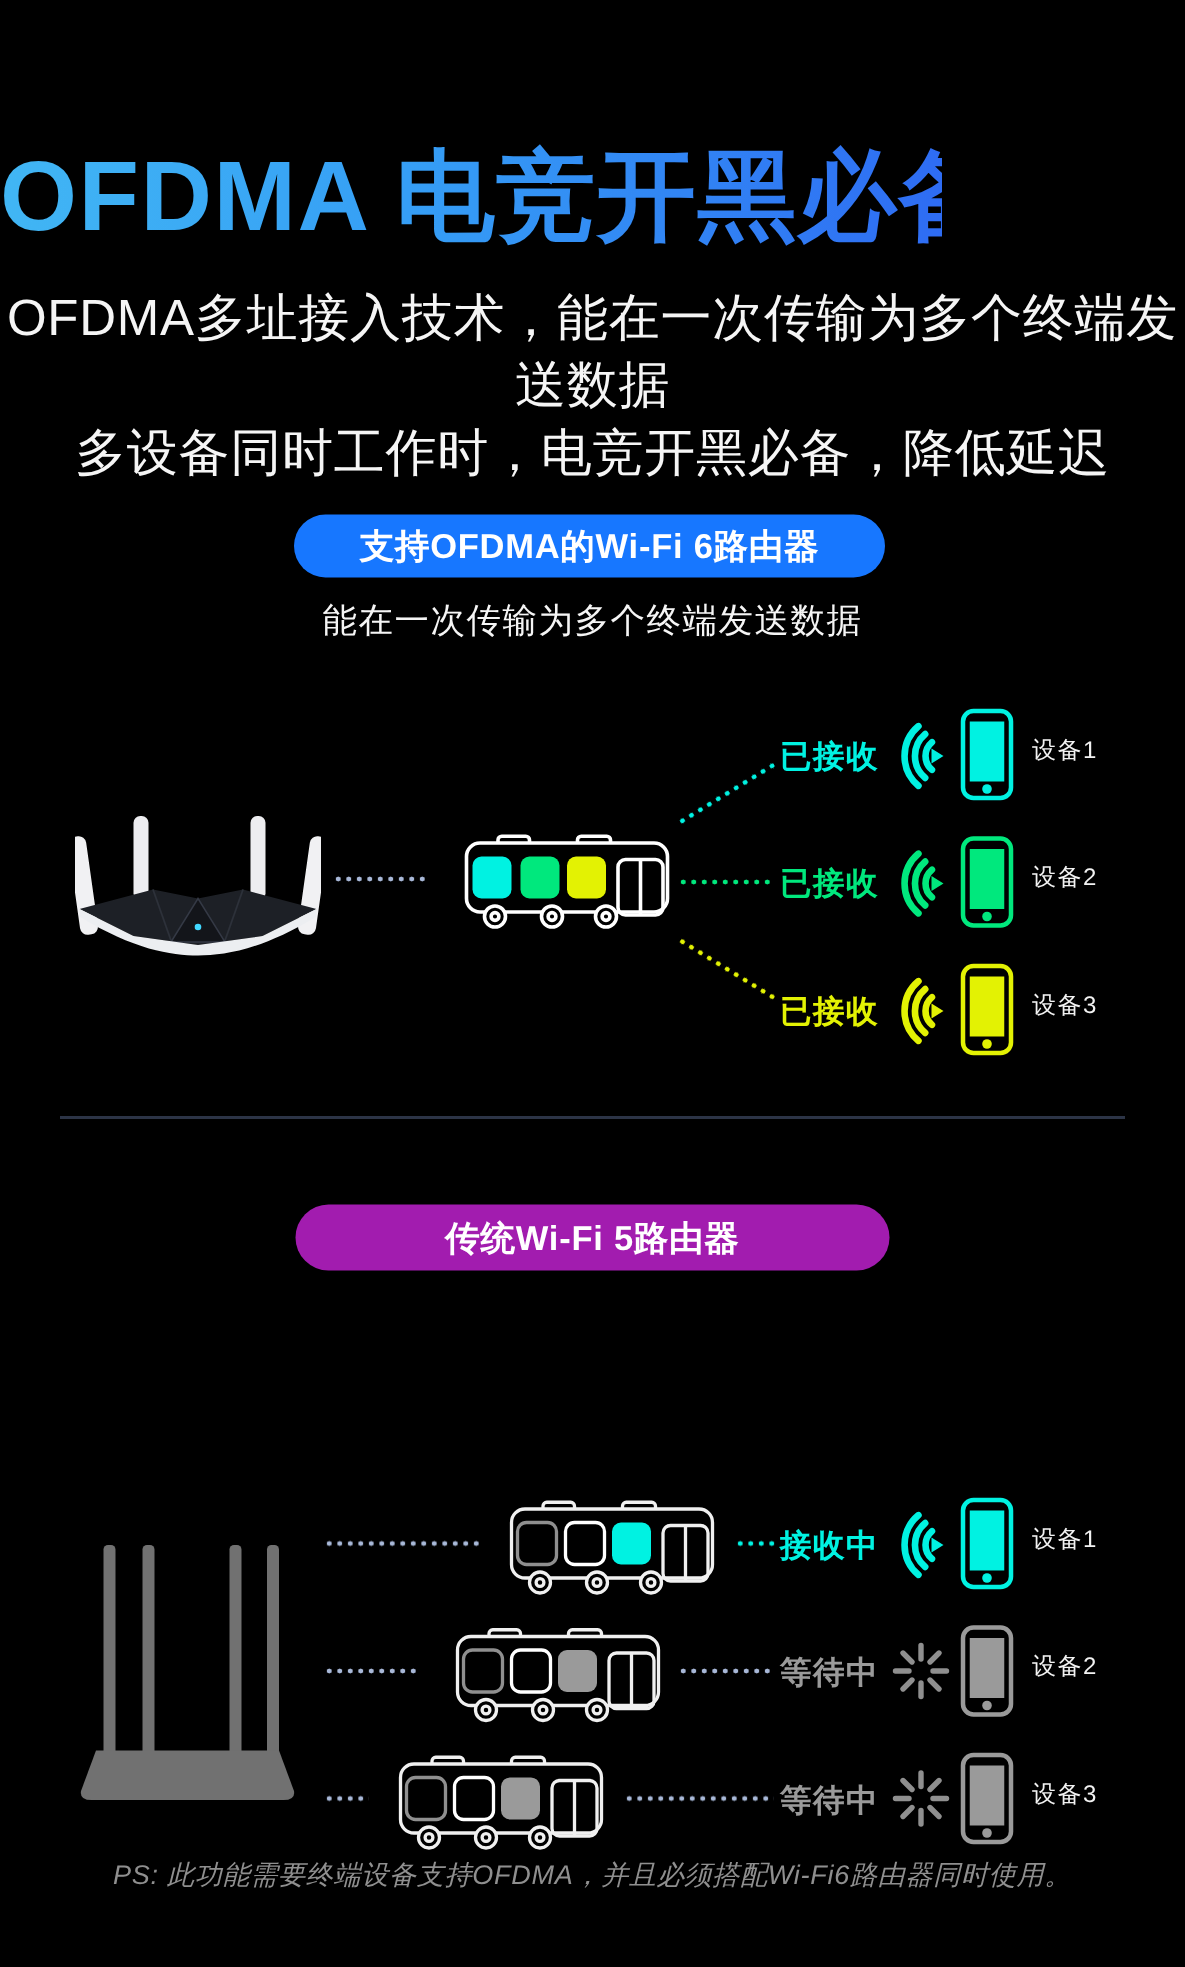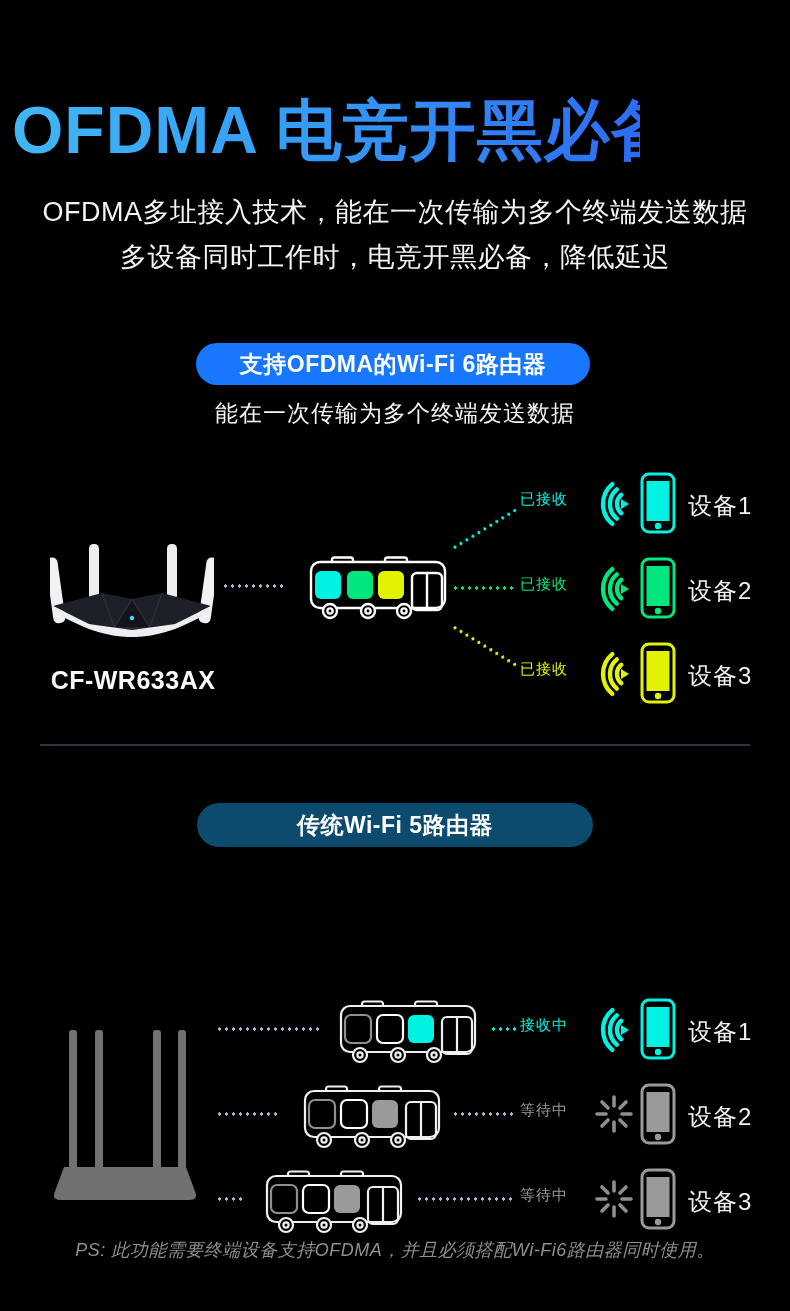--- a/index.html
+++ b/index.html
@@ -8,54 +8,53 @@
     font-family:"Liberation Sans","DejaVu Sans",sans-serif;overflow:hidden;
   }
   .abs{position:absolute;}
   
   .title{
     left:0;top:86px;width:628px;text-align:center;
     font-size:66px;font-weight:bold;letter-spacing:1px;
     background:linear-gradient(90deg,#41b6f4 0%,#359df5 45%,#2e6cf3 100%);
     -webkit-background-clip:text;background-clip:text;color:transparent;
     white-space:nowrap;
-    margin-left:12px;
   }
   .intro{
     left:0;top:190px;width:790px;text-align:center;
-    font-size:27px;line-height:45px;color:#f5f5f5;letter-spacing:0.5px;
+    font-size:34px;line-height:45px;color:#f5f5f5;letter-spacing:0.5px;
   }
   
   .badge{
     border-radius:22px;text-align:center;color:#fff;font-weight:bold;
     font-size:23px;letter-spacing:0.5px;
   }
   .badge-blue{left:196px;top:343px;width:394px;height:42px;line-height:42px;background:#1777ff;}
-  .badge-gray{left:197px;top:803px;width:396px;height:44px;line-height:44px;background:#0c4a6e;}
+  .badge-gray{left:197px;top:803px;width:396px;height:44px;line-height:44px;background:#a21caf;}
   .caption{left:0;width:790px;text-align:center;font-size:23px;color:#f5f5f5;letter-spacing:1px;}
   .cap1{top:398px;}
   .cap2{top:861px;}
   .divider{left:40px;top:744px;width:710px;height:2px;background:#2c3446;}
   .footer-note{left:0;top:1238px;width:790px;text-align:center;font-size:18px;color:#8f8f8f;letter-spacing:0.5px;font-style:italic;}
   
   .diagram{left:0;width:790px;height:300px;}
   #diagram-wifi6{top:440px;}
   #diagram-wifi5{top:972px;}
   .model-label{left:38px;top:226px;width:190px;text-align:center;color:#fafafa;font-size:25px;font-weight:bold;letter-spacing:0.5px;}
   .dots{height:4px;background-image:radial-gradient(circle,currentColor 1.5px,transparent 1.8px);
         background-size:7px 4px;background-repeat:repeat-x;background-position:left center;}
   .c-steel{color:#a8b8d8;}
   .c-cyan{color:#00f2e2;}
   .c-green{color:#00e87d;}
   .c-yellow{color:#e3f203;}
   .c-gray{color:#9a9a9a;}
   .fan-up{transform:rotate(-31.5deg);transform-origin:0 50%;}
   .fan-down{transform:rotate(31.5deg);transform-origin:0 50%;}
-  .status{width:70px;font-size:15px;font-weight:normal;letter-spacing:1px;white-space:nowrap;}
-  .dev-label{font-size:24px;color:#f2f2f2;letter-spacing:1px;white-space:nowrap;}
+  .status{width:70px;font-size:21px;font-weight:bold;letter-spacing:1px;white-space:nowrap;}
+  .dev-label{font-size:16px;color:#f2f2f2;letter-spacing:1px;white-space:nowrap;}
   svg{display:block;}
 </style>
 </head>
 <body>
 
 <div id="page">
 
   <div class="abs title">OFDMA 电竞开黑必备</div>
   <div class="abs intro">
     <div>OFDMA多址接入技术，能在一次传输为多个终端发送数据</div>
@@ -74,21 +73,20 @@
         <rect x="39" y="1" width="10" height="56" rx="4.5" fill="#ededf0"></rect>
         <rect x="117" y="1" width="10" height="56" rx="4.5" fill="#ededf0"></rect>
         <path d="M3,63 L52,50 L82,56 L112,50 L161,63 L125,81 L82,87 L39,81 Z" fill="#1d2026"></path>
         <path d="M52,50 L64,84" stroke="#2d313a" stroke-width="1.2" fill="none"></path>
         <path d="M112,50 L100,84" stroke="#2d313a" stroke-width="1.2" fill="none"></path>
         <polygon points="64,85 82,56 100,85" fill="#13151a" stroke="#343945" stroke-width="1"></polygon>
         <path d="M3,63 L39,81 L82,87 L125,81 L161,63 L161,68 C125,90 100,94 82,94 C64,94 39,90 3,68 Z" fill="#eceef1"></path>
         <circle cx="82" cy="75" r="2.2" fill="#41d8ff"></circle>
       </g>
     </svg>
-    <div class="abs model-label">CF-WR633AX</div>
 
     <div class="abs dots c-steel" style="left:222px;top:144px;width:64px;"></div>
 
     <svg class="abs" style="left:308px;top:116px;" width="142" height="64" viewBox="0 0 142 64">
       <g stroke="#ffffff" stroke-width="2.4" fill="none">
         <rect x="24" y="1.5" width="21" height="7" rx="2.5"></rect>
         <rect x="77" y="1.5" width="22" height="7" rx="2.5"></rect>
         <rect x="3" y="6" width="134" height="46" rx="9" fill="#000"></rect>
         <rect x="104" y="17" width="30" height="37" rx="5"></rect>
         <line x1="119" y1="17" x2="119" y2="54"></line>

